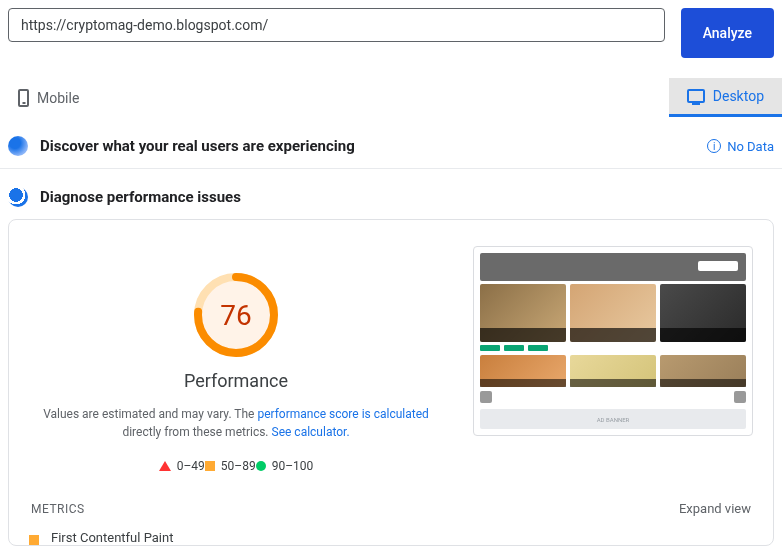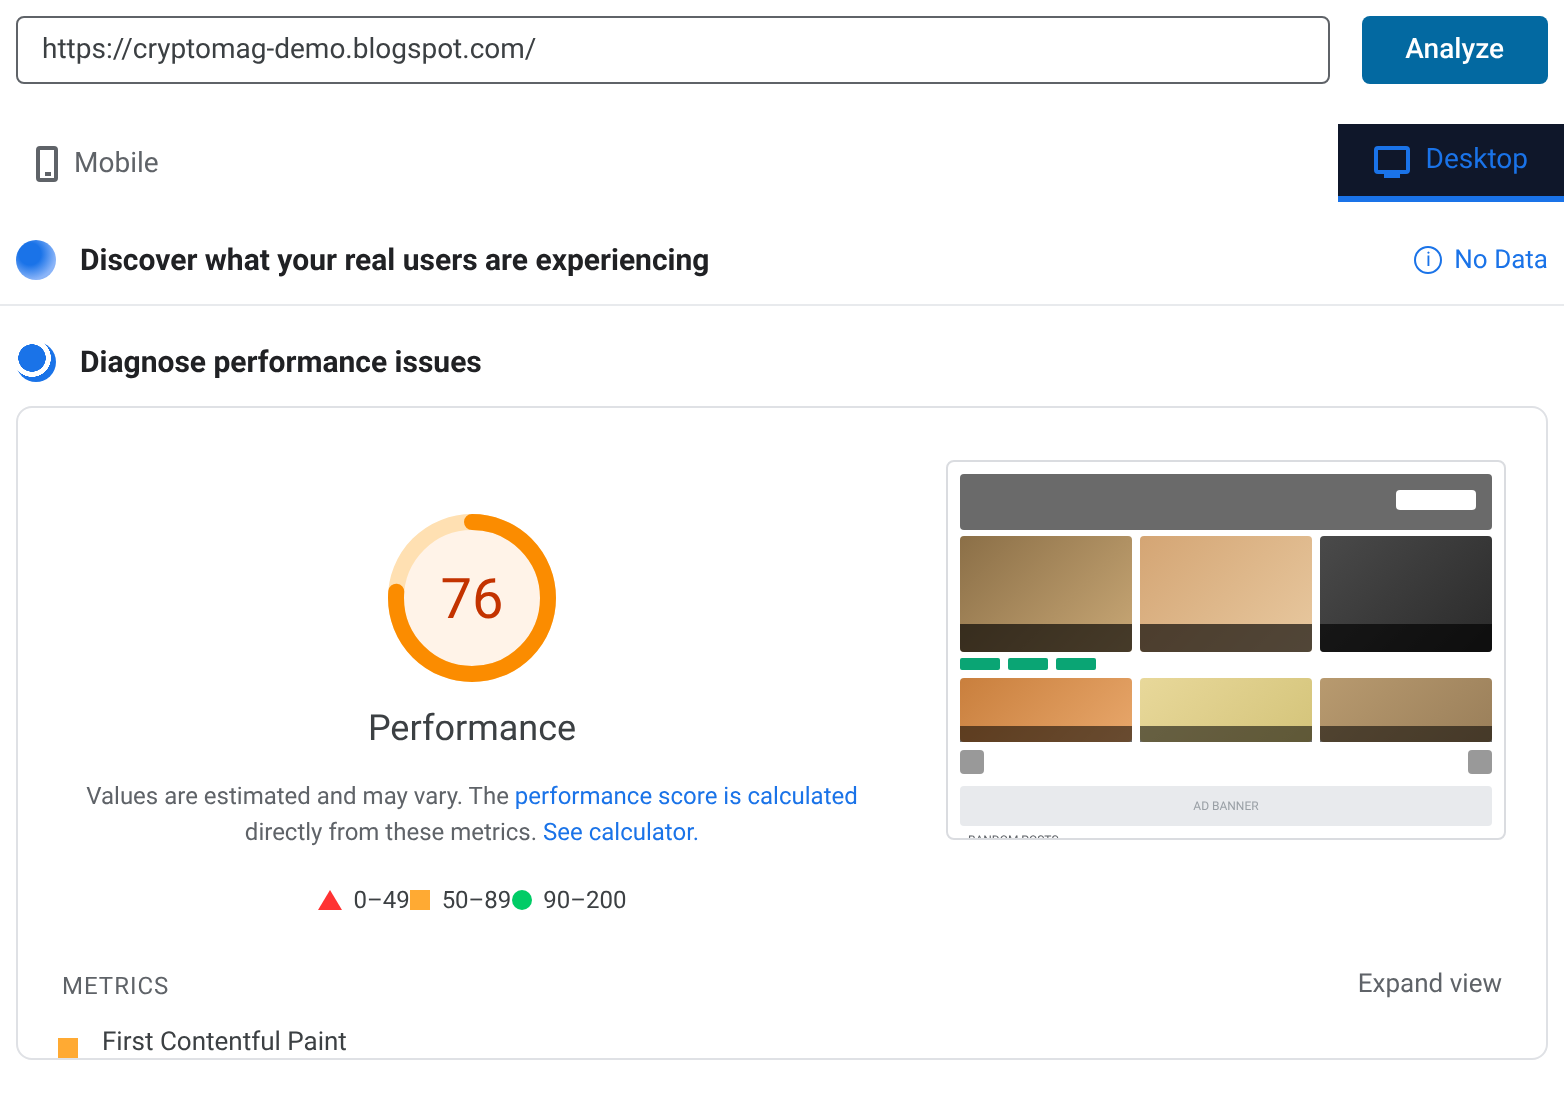--- a/index.html
+++ b/index.html
@@ -1,22 +1,22 @@
 <!DOCTYPE html>
 <html><head>
 <meta charset="utf-8">
 <style>
   *{box-sizing:border-box;margin:0;padding:0;font-family:Roboto,Arial,sans-serif}
   body{width:782px;height:556px;background:#fff;color:#202124;font-size:14px;overflow:hidden}
   .top{display:flex;gap:16px;padding:8px 8px 0}
   .url{flex:1;height:34px;border:1px solid #5f6368;border-radius:4px;padding:0 12px;font-size:14px;color:#3c4043}
-  .analyze{height:34px;padding:0 22px;border:none;border-radius:4px;background:#0369a1;color:#fff;font-size:14px;font-weight:500;cursor:pointer}
+  .analyze{height:50px;padding:0 22px;border:none;border-radius:4px;background:#1d4ed8;color:#fff;font-size:14px;font-weight:500;cursor:pointer}
   .tabs{display:flex;justify-content:space-between;margin-top:20px;border-bottom:1px solid rgba(0,0,0,0)}
   .tab{display:flex;align-items:center;gap:8px;padding:10px 18px;font-size:14px;color:#5f6368;cursor:pointer}
-  .tab.active{color:#1a73e8;background:#0f172a;border-bottom:3px solid #1a73e8}
+  .tab.active{color:#1a73e8;background:#e5e5e5;border-bottom:3px solid #1a73e8}
   .devicon{width:14px;height:20px;border:2px solid currentColor;border-radius:2px;position:relative;display:inline-block}
   .devicon.mobile{width:11px;height:18px}
   .devicon.mobile::after{content:"";position:absolute;bottom:1px;left:50%;width:3px;height:2px;background:currentColor;transform:translateX(-50%)}
   .devicon.desktop{width:18px;height:14px}
   .devicon.desktop::after{content:"";position:absolute;bottom:-4px;left:50%;width:8px;height:2px;background:currentColor;transform:translateX(-50%)}
   .section{display:flex;align-items:center;padding:18px 8px 12px;border-bottom:1px solid #e8eaed}
   .section .ic{width:20px;height:20px;margin-right:12px;border-radius:50%;display:inline-block}
   .ic.discover{background:radial-gradient(circle at 35% 35%,#1a73e8 30%,#8ab4f8 70%)}
   .ic.diagnose{background:radial-gradient(circle at 40% 40%,#1a73e8 0 40%,#fff 41% 55%,#1a73e8 56%)}
   .section h3{flex:1;font-size:15px;font-weight:700;color:#202124}
@@ -115,21 +115,21 @@
         <span>
             <i class="tri"></i>
             <span>0–49</span>
           </span>
         <span>
             <i class="sq"></i>
             <span>50–89</span>
           </span>
         <span>
             <i class="ci"></i>
-            <span>90–200</span>
+            <span>90–100</span>
           </span>
       </div>
     </div>
     <div class="right">
       <div class="shot">
         <div class="topbar"></div>
         <div class="grid">
             <div class="card c1"></div>
             <div class="card c2"></div>
             <div class="card c3"></div>

